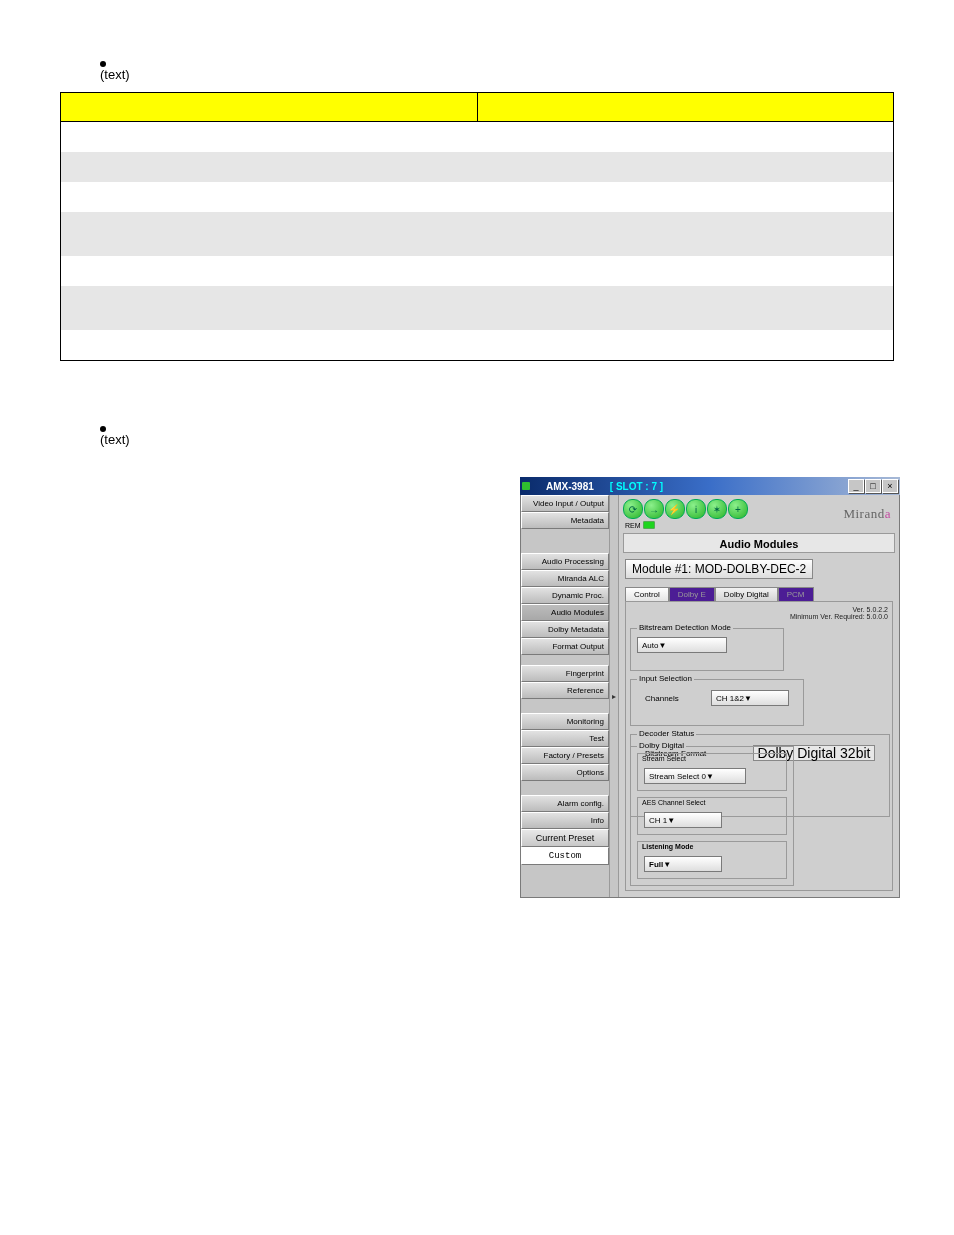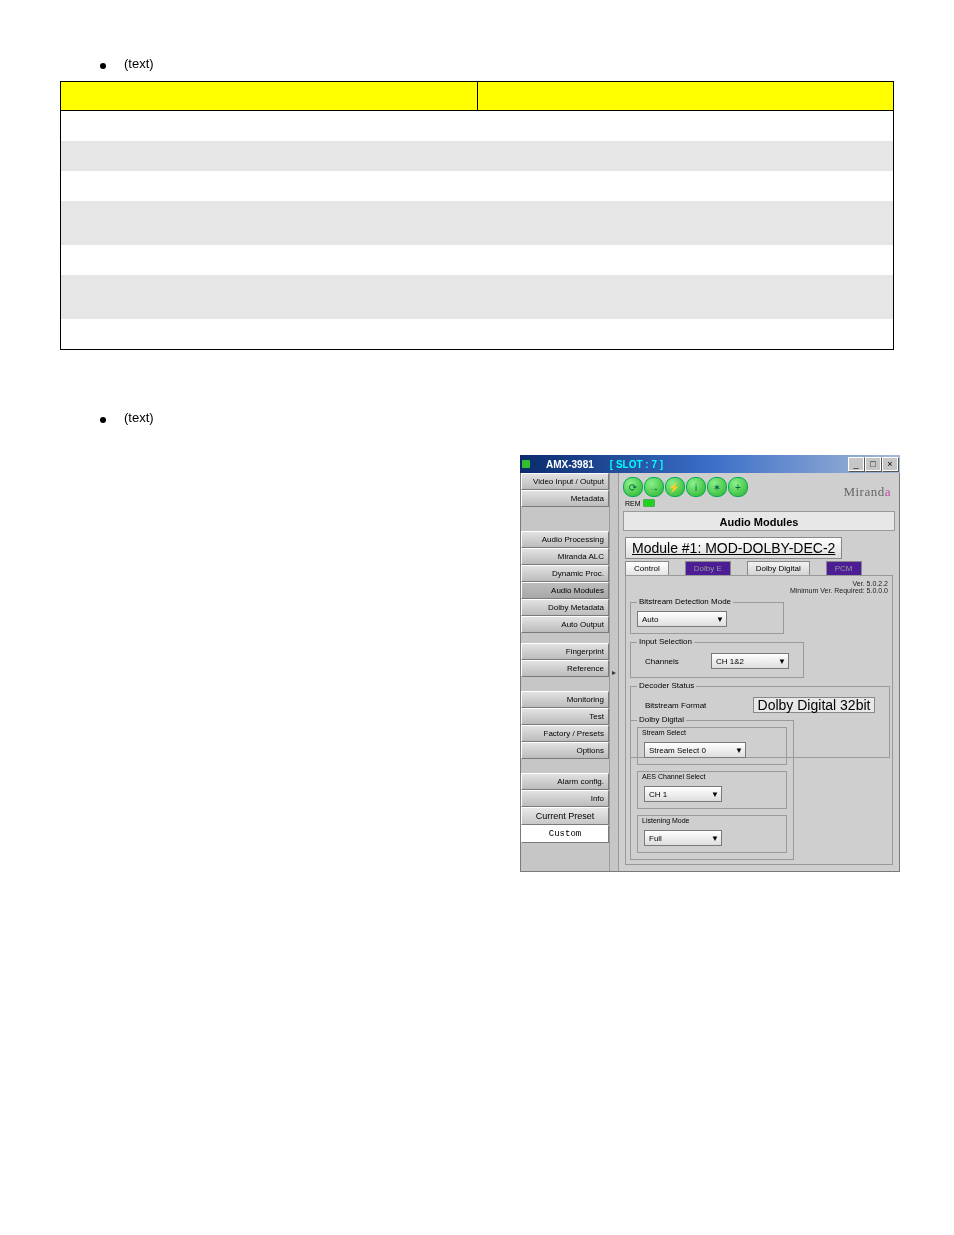--- a/index.html
+++ b/index.html
@@ -4,21 +4,21 @@
 <style>
   body {
     margin: 0;
     font-family: Arial, Helvetica, sans-serif;
     background: #fff;
     width: 954px;
   }
 
   
   .doc-area { padding: 40px 50px 20px 50px; }
-  .bullet-row { display: flex; align-items: center; margin: 16px 0 10px 50px; font-size: 13px; }
+  .bullet-row { display: flex; align-items: flex-start; margin: 16px 0 10px 50px; font-size: 13px; flex-direction: column; }
   .bullet-dot { width: 6px; height: 6px; background: #000; border-radius: 50%; margin-top: 5px; margin-right: 18px; flex-shrink:0;}
   .table-wrap { margin: 10px 10px 10px 10px; }
   table.doc-table { width: 100%; border-collapse: collapse; font-size: 12px; }
   table.doc-table th { background: #ffff00; border: 1px solid #000; padding: 14px 8px; }
   table.doc-table td { padding: 8px 8px; }
   table.doc-table tr.even td { background: #fff; }
   table.doc-table tr.odd td { background: #e6e6e6; }
   table.doc-table td.bord-l { border-left: 1px solid #000; }
   table.doc-table td.bord-r { border-right: 1px solid #000; }
   table.doc-table tr.last td { border-bottom: 1px solid #000; }
@@ -45,32 +45,32 @@
   .sidebar-arrow { width:8px; background:#c6c6c6; border-right:1px solid #9a9a9a; display:flex; align-items:center; justify-content:center;}
   .main { flex:1; background:#cfcfcf; padding:2px; display:flex; flex-direction:column;}
   .toolbar-row { display:flex; align-items:center; justify-content:space-between; padding:2px 2px;}
   .icon-row { display:flex; gap:1px;}
   .tool-icon { width:18px; height:18px; border-radius:9px; display:flex; align-items:center; justify-content:center; font-size:10px; color:#064; border:1px solid #0a5; background:radial-gradient(circle at 35% 30%, #8cf08c, #28b328);}
   .rem-led { font-size:7px; color:#000; display:flex; align-items:center; gap:2px; margin-top:2px; padding-left:2px;}
   .led { width:10px; height:6px; background:#1ed41e; border:1px solid #5a5; border-radius:1px;}
   .brand { font-family:Georgia,serif; font-size:13px; color:#666; letter-spacing:0.5px; padding-right:4px;}
   .brand .a1 { color:#c24ba0;}
   .panel-title { text-align:center; font-size:11px; font-weight:bold; padding:4px 0 2px 0; background:#e7e7e7; border:1px solid #9a9a9a; margin:2px;}
-  .module-label { display:inline-block; font-size:14px; background:linear-gradient(#fff,#dcdcdc); border:1px solid #888; padding:2px 6px; margin:4px 0 2px 4px;text-decoration:underline;}
-  .tabs-row { display:flex; gap:16px; margin-left:4px;}
+  .module-label { display:inline-block; font-size:12px; background:linear-gradient(#fff,#dcdcdc); border:1px solid #888; padding:2px 6px; margin:4px 0 8px 4px;}
+  .tabs-row { display:flex; gap:0; margin-left:4px;}
   .tab { font-size:8px; padding:2px 8px; border:1px solid #888; border-bottom:none; background:linear-gradient(#f2f2f2,#d4d4d4);}
   .tab.inactive { color:#9a9a9a; background:#4c1d95;}
   .tab.sel { background:linear-gradient(#fff,#e4e4e4);}
   .tab-content { margin:0 4px 4px 4px; border:1px solid #999; background:#cfcfcf; padding:4px; min-height:280px; position:relative;}
   .ver-row { display:flex; justify-content:flex-end; font-size:7px; color:#222;}
-  .subgroup { position:relative; border:1px solid #9a9a9a; margin:8px 0; padding:8px 6px 6px 6px;}
+  .subgroup { position:relative; border:1px solid #9a9a9a; margin:8px 0; padding:8px 6px 17px 6px;}
   .subgroup .legend { position:absolute; top:-6px; left:6px; font-size:8px; background:#cfcfcf; padding:0 2px;}
   .form-row { display:flex; align-items:center; gap:6px; font-size:8px; margin:2px 8px;}
   .form-row .lbl { width:60px;}
-  .dropdown { display:flex; align-items:center; justify-content:space-between; width:82px; height:14px; font-size:8px; padding:0 2px 0 4px; background:linear-gradient(#fff,#dedede); border:1px solid #7a7a7a;}
+  .dropdown { display:flex; align-items:center; justify-content:flex-start; width:82px; height:14px; font-size:8px; padding:0 2px 0 4px; background:linear-gradient(#fff,#dedede); border:1px solid #7a7a7a;}
   .dropdown .chev { font-size:8px;}
   .status-box { font-size:14px; width:120px; height:14px; display:inline-flex; align-items:center; justify-content:center; background:#e8e8e8; border:1px solid #888;}
   .dolby-group { position:absolute; left:4px; bottom:4px; width:150px; border:1px solid #9a9a9a; padding:6px 6px 6px 6px;}
   .dolby-group .legend { position:absolute; top:-6px; left:6px; font-size:8px; background:#cfcfcf; padding:0 2px;}
   .nested { border:1px solid #9a9a9a; padding:14px 6px 6px 6px; margin-bottom:6px; position:relative;}
   .nested .nlegend { position:absolute; top:1px; left:4px; font-size:7px;}
   .sidebar-btn.center { text-align:center; font-size:9px;}
 </style>
 </head>
 <body>
@@ -147,21 +147,21 @@
     <div style="display:flex;">
     <div class="sidebar">
       <div class="sidebar-btn">Video Input / Output</div>
       <div class="sidebar-btn">Metadata</div>
       <div class="sidebar-gap"></div>
       <div class="sidebar-btn">Audio Processing</div>
       <div class="sidebar-btn">Miranda ALC</div>
       <div class="sidebar-btn">Dynamic Proc.</div>
       <div class="sidebar-btn sel">Audio Modules</div>
       <div class="sidebar-btn">Dolby Metadata</div>
-      <div class="sidebar-btn">Auto Output</div>
+      <div class="sidebar-btn">Format Output</div>
       <div class="sidebar-gap" style="height:10px;"></div>
       <div class="sidebar-btn">Fingerprint</div>
       <div class="sidebar-btn">Reference</div>
       <div class="sidebar-gap" style="height:14px;"></div>
       <div class="sidebar-btn">Monitoring</div>
       <div class="sidebar-btn">Test</div>
       <div class="sidebar-btn">Factory / Presets</div>
       <div class="sidebar-btn">Options</div>
       <div class="sidebar-gap" style="height:14px;"></div>
       <div class="sidebar-btn">Alarm config.</div>
@@ -253,21 +253,21 @@
           </div>
 
           <div class="nested">
             <span class="nlegend">AES Channel Select</span>
             <div class="dropdown" style="width:70px;">
               <span>CH 1</span>
               <span class="chev">▼</span>
             </div>
           </div>
 
-          <div class="nested" style="margin-bottom:0;">
+          <div class="nested" style="margin-bottom:0;font-weight:bold;">
             <span class="nlegend">Listening Mode</span>
             <div class="dropdown" style="width:70px;">
               <span>Full</span>
               <span class="chev">▼</span>
             </div>
           </div>
         </div>
 
       </div>
     </div>

